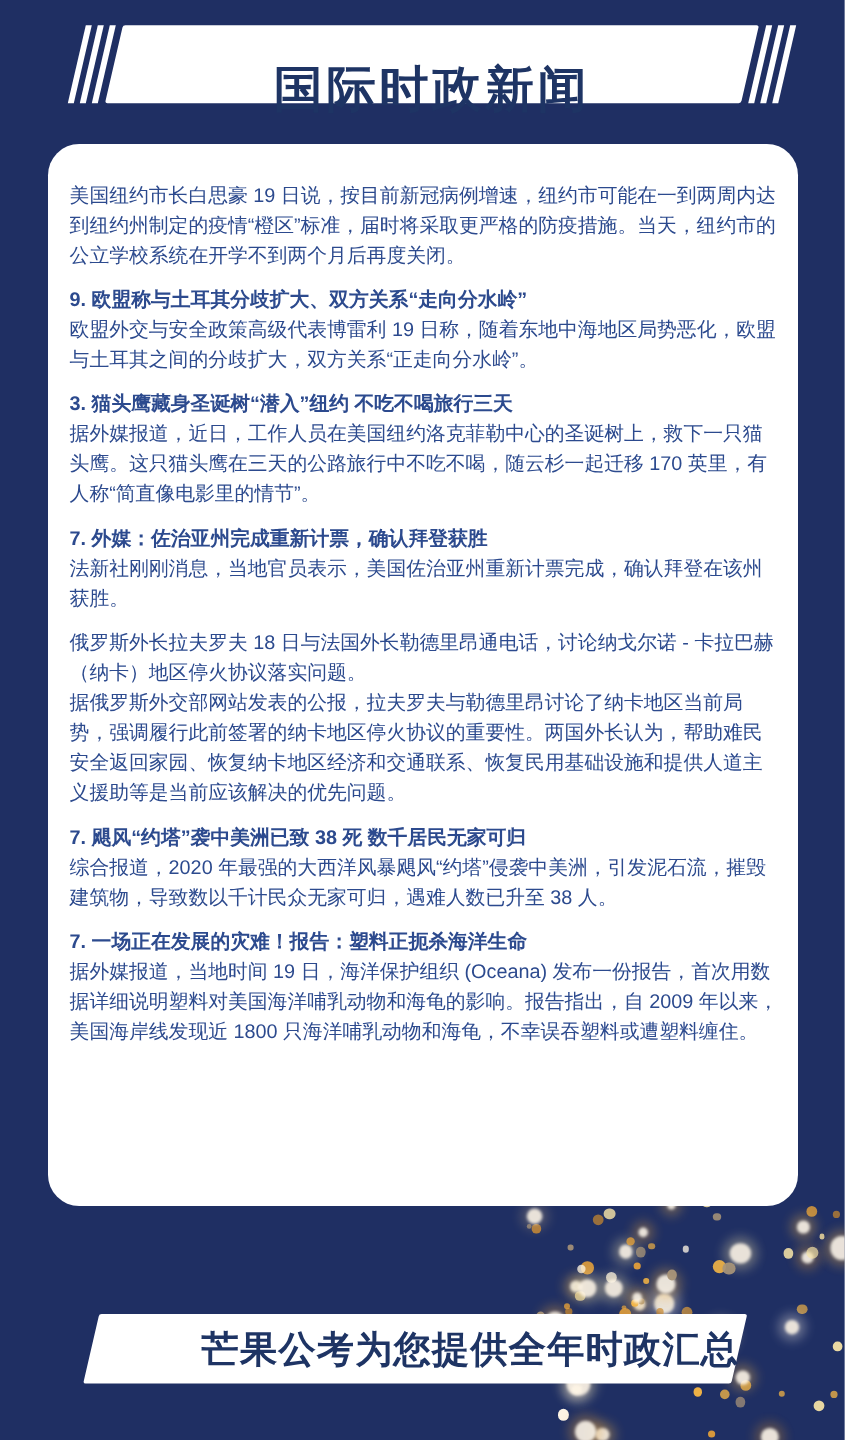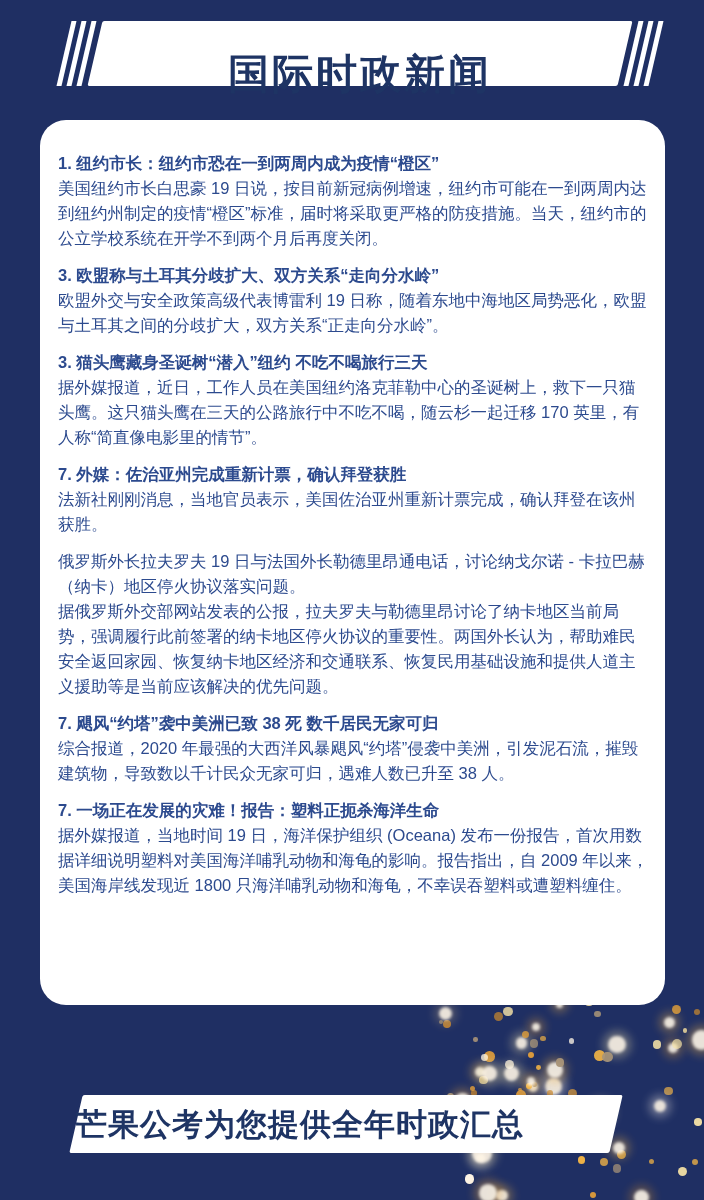--- a/index.html
+++ b/index.html
@@ -15,21 +15,21 @@
   .stripe{position:absolute;top:21px;width:5px;height:65px;background:var(--panel,#fff);transform:skewX(-13deg);z-index:2;}
   .s-l1{left:64px;}  .s-l2{left:74px;}  .s-l3{left:84px;}
   .s-r1{left:631px;} .s-r2{left:641px;} .s-r3{left:651px;}
   .header-title{
     position:absolute;left:95px;top:21px;width:530px;height:65px;line-height:66px;
     text-align:center;font-size:41px;font-weight:bold;letter-spacing:3px;
     color:var(--heading-text,#1e3464);z-index:3;margin-top:20px;
   }
   .footer-title{
     position:absolute;left:76px;top:1095px;width:540px;height:58px;line-height:59px;
-    text-align:left;font-size:31px;font-weight:bold;letter-spacing:1px;
+    text-align:right;font-size:31px;font-weight:bold;letter-spacing:1px;
     color:var(--heading-text,#1e3464);z-index:3;
   }
   
   .card{
     position:absolute;left:40px;top:120px;width:625px;height:885px;box-sizing:border-box;
     background:var(--panel,#fff);border-radius:26px;padding:31px 16px 0 18px;overflow:hidden;z-index:2;
   }
   .news-item{margin-bottom:12px;color:var(--body-text,#2c4a8e);font-size:16.5px;line-height:25px;}
   .news-title{font-weight:700;}
   .news-para{font-weight:500;}
@@ -132,37 +132,36 @@
       <div class="dot" style="height: 9.1px; width: 9.1px; left: 678px; top: 1166.6px; background: rgb(246, 227, 166); opacity: 0.93;"></div>
       <div class="dot" style="height: 6.4px; width: 6.4px; left: 594.3px; top: 1010.5px; background: rgb(168, 148, 120); opacity: 0.87;"></div>
       <div class="dot" style="height: 8.6px; width: 8.6px; left: 599.6px; top: 1157.7px; background: rgb(242, 180, 69); opacity: 0.78;"></div>
       <div class="dot" style="height: 6.7px; width: 6.7px; left: 691.7px; top: 1158.5px; background: rgb(242, 180, 69); opacity: 0.77;"></div>
       <div class="dot" style="height: 11.3px; width: 11.3px; left: 663.6px; top: 1017px; background: rgb(255, 246, 230); box-shadow: rgba(242, 180, 69, 0.4) 0px 0px 9px 5px; filter: blur(1.5px); opacity: 0.9;"></div>
     </div>
 
   <div class="card">
     <div>
         <div class="news-item">
-          <div class="news-title">1. 纽约市长：纽约市恐在一到两周内成为疫情“橙区”</div>
           <div class="news-para">美国纽约市长白思豪 19 日说，按目前新冠病例增速，纽约市可能在一到两周内达到纽约州制定的疫情“橙区”标准，届时将采取更严格的防疫措施。当天，纽约市的公立学校系统在开学不到两个月后再度关闭。</div>
         </div>
         <div class="news-item">
-          <div class="news-title">3. 欧盟称与土耳其分歧扩大、双方关系“走向分水岭”</div>
+          <div class="news-title">9. 欧盟称与土耳其分歧扩大、双方关系“走向分水岭”</div>
           <div class="news-para">欧盟外交与安全政策高级代表博雷利 19 日称，随着东地中海地区局势恶化，欧盟与土耳其之间的分歧扩大，双方关系“正走向分水岭”。</div>
         </div>
         <div class="news-item">
           <div class="news-title">3. 猫头鹰藏身圣诞树“潜入”纽约 不吃不喝旅行三天</div>
           <div class="news-para">据外媒报道，近日，工作人员在美国纽约洛克菲勒中心的圣诞树上，救下一只猫头鹰。这只猫头鹰在三天的公路旅行中不吃不喝，随云杉一起迁移 170 英里，有人称“简直像电影里的情节”。</div>
         </div>
         <div class="news-item">
           <div class="news-title">7. 外媒：佐治亚州完成重新计票，确认拜登获胜</div>
           <div class="news-para">法新社刚刚消息，当地官员表示，美国佐治亚州重新计票完成，确认拜登在该州获胜。</div>
         </div>
         <div class="news-item">
-          <div class="news-para">俄罗斯外长拉夫罗夫 19 日与法国外长勒德里昂通电话，讨论纳戈尔诺 - 卡拉巴赫（纳卡）地区停火协议落实问题。</div>
+          <div class="news-para">俄罗斯外长拉夫罗夫 18 日与法国外长勒德里昂通电话，讨论纳戈尔诺 - 卡拉巴赫（纳卡）地区停火协议落实问题。</div>
           <div class="news-para">据俄罗斯外交部网站发表的公报，拉夫罗夫与勒德里昂讨论了纳卡地区当前局势，强调履行此前签署的纳卡地区停火协议的重要性。两国外长认为，帮助难民安全返回家园、恢复纳卡地区经济和交通联系、恢复民用基础设施和提供人道主义援助等是当前应该解决的优先问题。</div>
         </div>
         <div class="news-item">
           <div class="news-title">7. 飓风“约塔”袭中美洲已致 38 死 数千居民无家可归</div>
           <div class="news-para">综合报道，2020 年最强的大西洋风暴飓风“约塔”侵袭中美洲，引发泥石流，摧毁建筑物，导致数以千计民众无家可归，遇难人数已升至 38 人。</div>
         </div>
         <div class="news-item">
           <div class="news-title">7. 一场正在发展的灾难！报告：塑料正扼杀海洋生命</div>
           <div class="news-para">据外媒报道，当地时间 19 日，海洋保护组织 (Oceana) 发布一份报告，首次用数据详细说明塑料对美国海洋哺乳动物和海龟的影响。报告指出，自 2009 年以来，美国海岸线发现近 1800 只海洋哺乳动物和海龟，不幸误吞塑料或遭塑料缠住。</div>
         </div>

